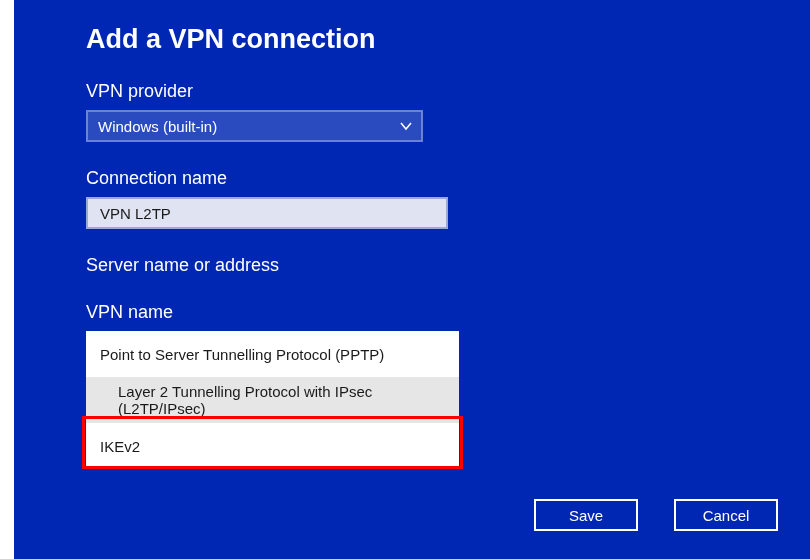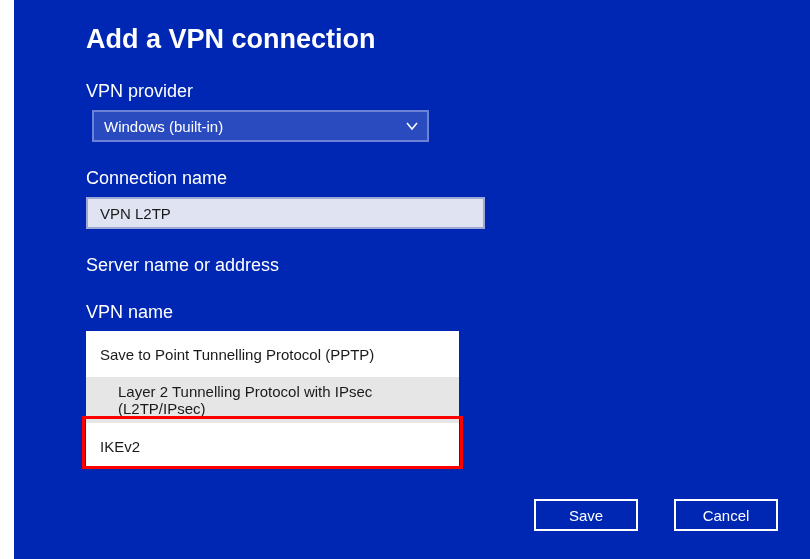--- a/index.html
+++ b/index.html
@@ -46,31 +46,30 @@
       height: 32px;
       background: #2a4bc0;
       border: 2px solid #6b82d6;
       display: flex;
       align-items: center;
       justify-content: space-between;
       padding: 0 8px 0 10px;
       color: #ffffff;
       font-size: 15px;
       cursor: pointer;
-      margin-left: 6px;
     }
     .chevron {
       width: 14px;
       height: 14px;
       stroke: #ffffff;
       stroke-width: 1.5;
       fill: none;
     }
     .text-input {
-      width: 399px;
+      width: 362px;
       height: 32px;
       background: #dfe3f2;
       border: 2px solid #9da9d4;
       color: #1a1a1a;
       font-size: 15px;
       padding: 0 12px;
       outline: none;
     }
     .dropdown-list {
       width: 373px;
@@ -141,21 +140,21 @@
     <input type="text" class="text-input" value="VPN L2TP" style="">
   </div>
 
   <div class="field-group">
     <div class="field-label">Server name or address</div>
   </div>
 
   <div class="field-group" style="margin-bottom:6px;">
     <div class="field-label">VPN name</div>
     <div class="dropdown-list">
-      <div class="dropdown-item white">Save to Point Tunnelling Protocol (PPTP)</div>
+      <div class="dropdown-item white">Point to Server Tunnelling Protocol (PPTP)</div>
       <div class="dropdown-item alt">Layer 2 Tunnelling Protocol with IPsec (L2TP/IPsec)</div>
       <div class="dropdown-item white">IKEv2</div>
     </div>
   </div>
 </div>
 
 <div class="highlight-box" style="left:82px; top:416px; width:381px; height:53px;"></div>
 
 <div class="button-row">
   <button class="btn">Save</button>

